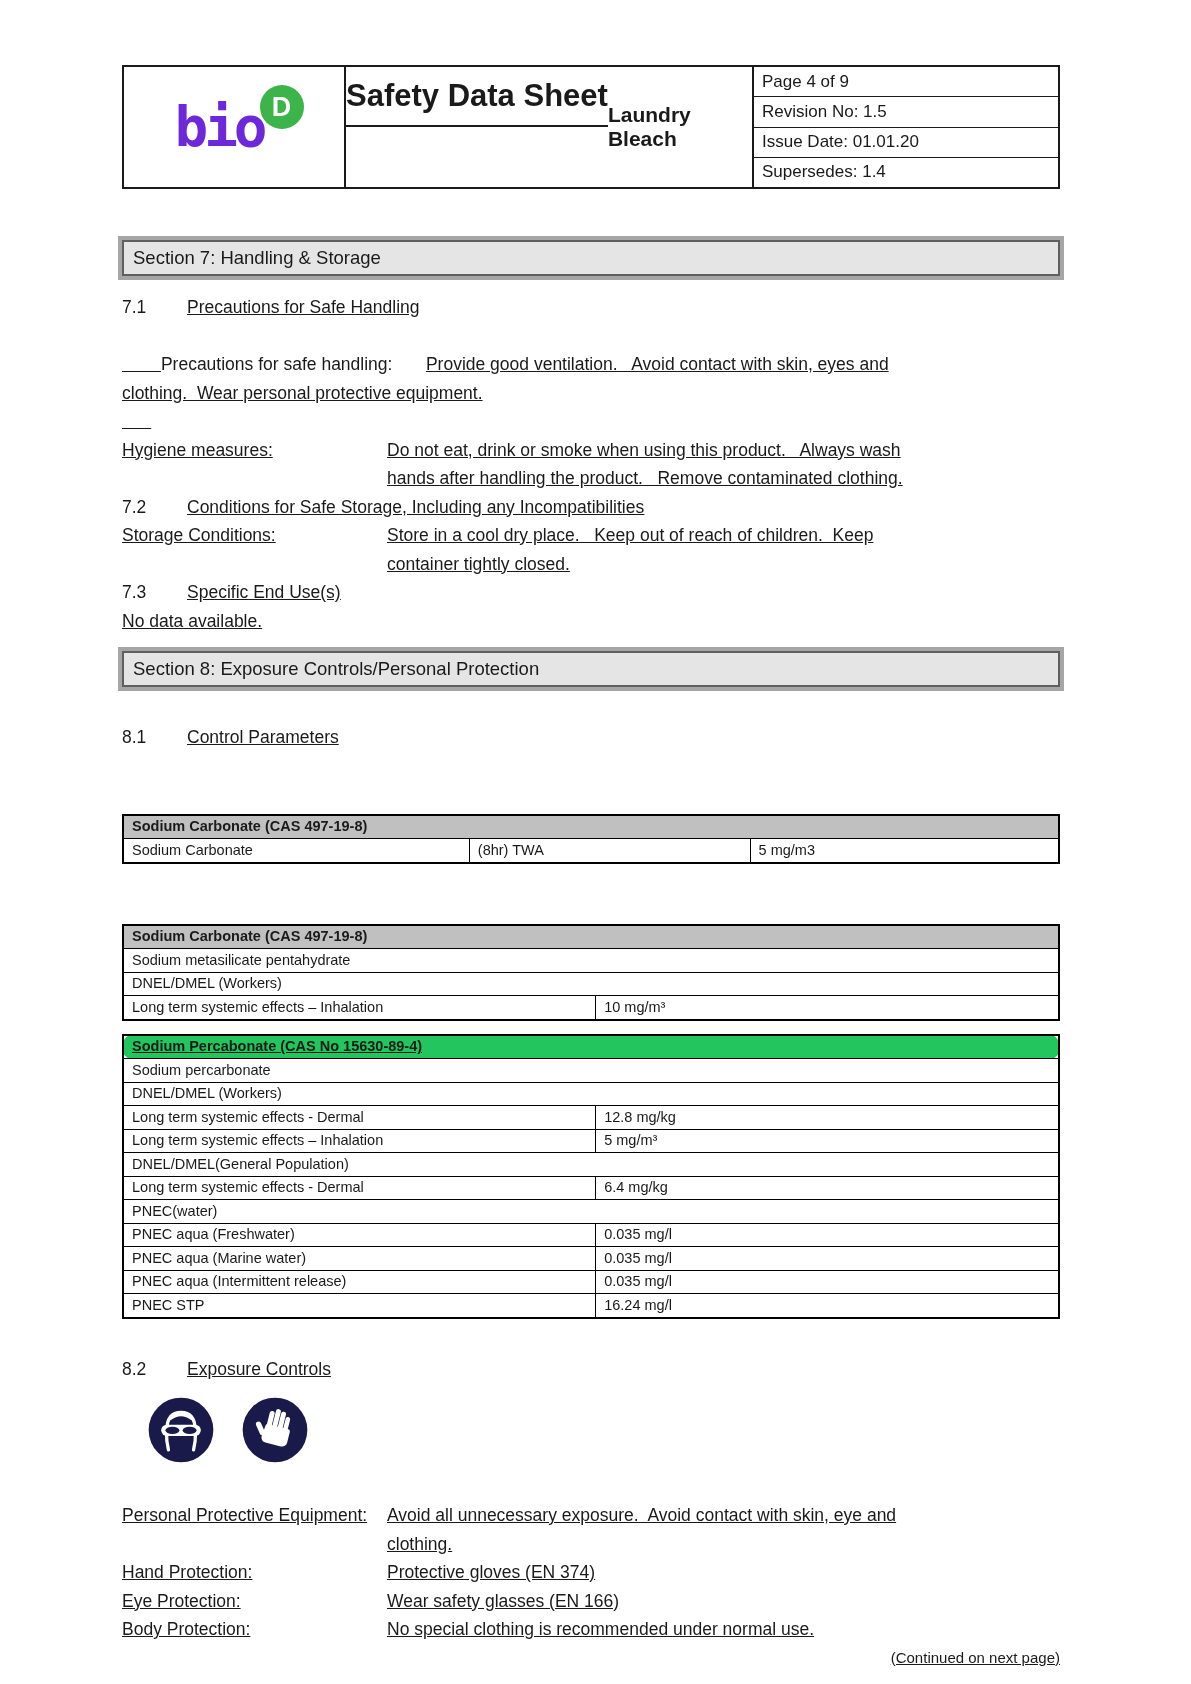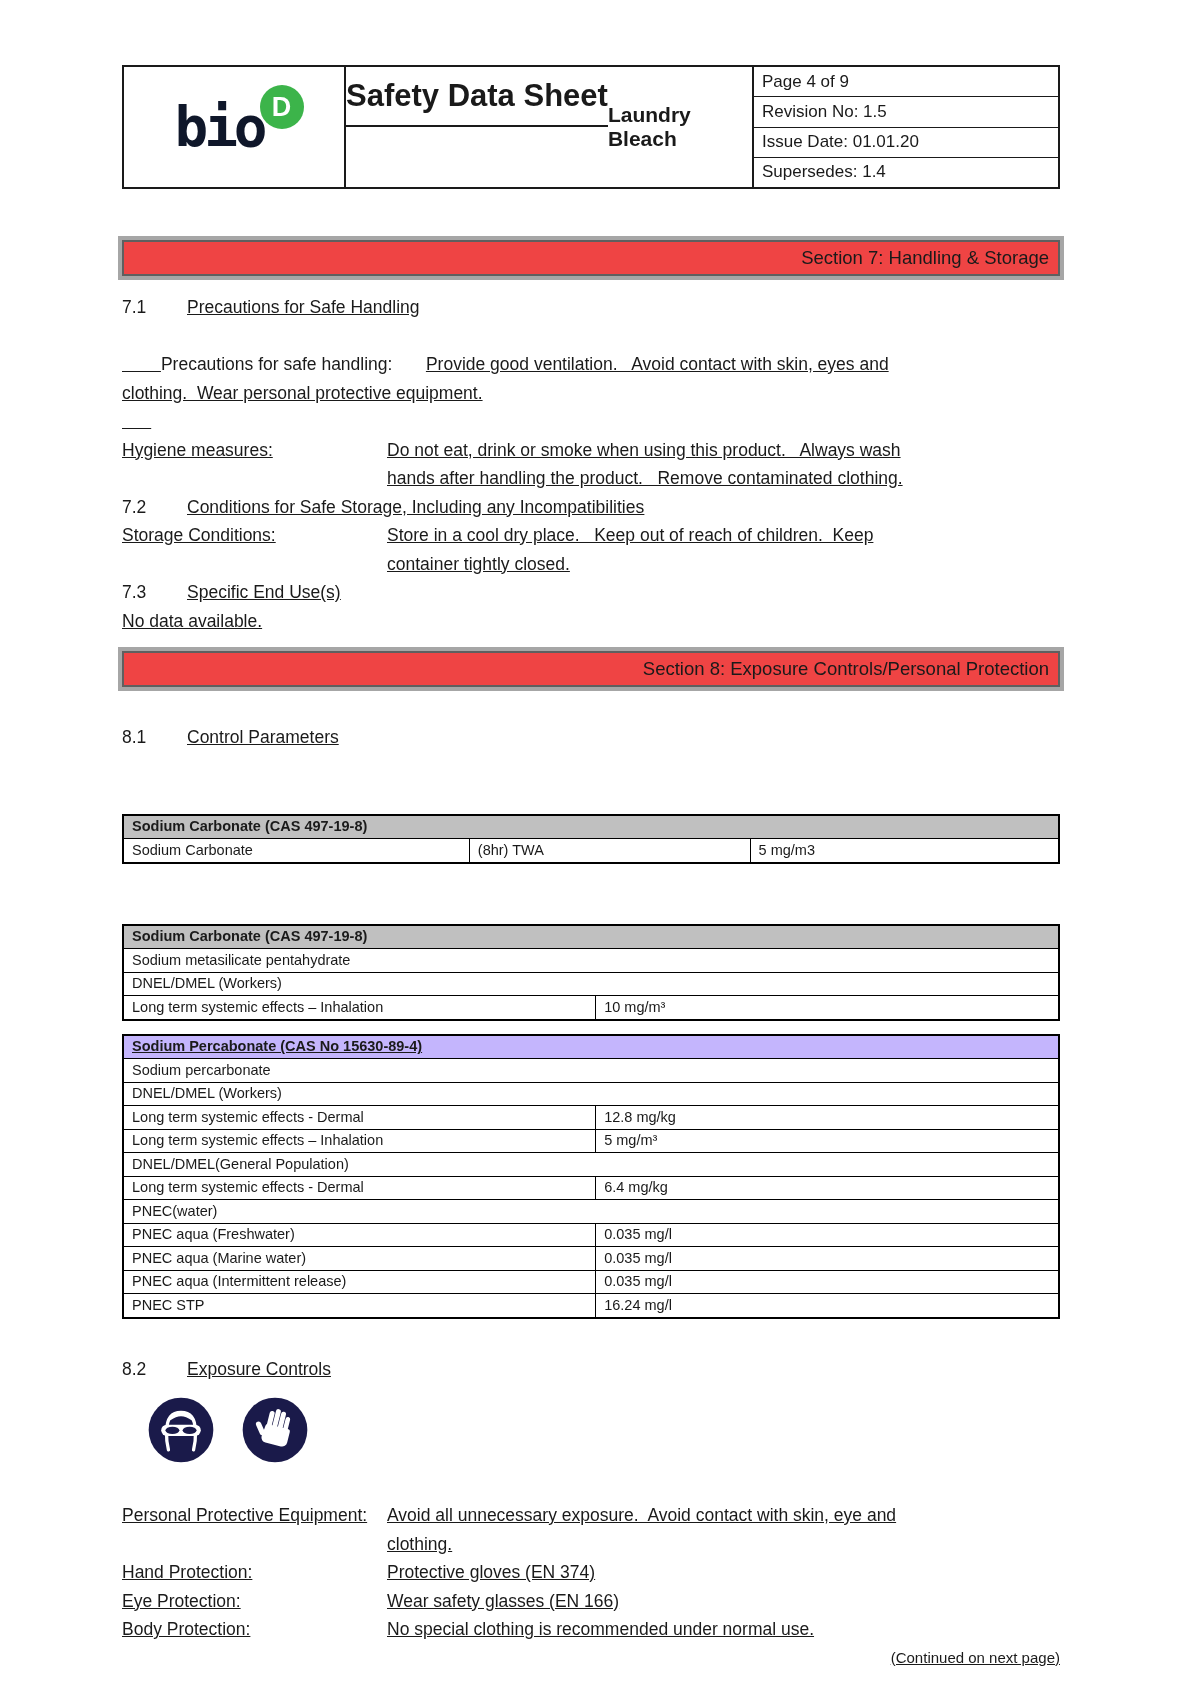--- a/index.html
+++ b/index.html
@@ -12,41 +12,41 @@
 
   
   .header-table {
     margin-top:65px; height:120px; border:2.5px solid #1a1a1a;
     display:grid; grid-template-columns:222px 408px 1fr;
   }
   .logo-cell { border-right:2px solid #1a1a1a; display:flex; align-items:center; justify-content:center; }
   .logo-wrap { position:relative; margin-right:30px; }
   .logo-text {
     font-family:"DejaVu Sans Mono", monospace; font-weight:700;
-    font-size:56px; letter-spacing:-4px; color:#0f172a; line-height:1;
+    font-size:56px; letter-spacing:-4px; color:#6d28d9; line-height:1;
   }
   .logo-badge {
     position:absolute; top:-14px; right:-40px; width:44px; height:44px; border-radius:50%;
     color:#fff; font-weight:bold; font-size:27px;
     display:flex; align-items:center; justify-content:center;
   }
   .title-cell { border-right:2px solid #1a1a1a; display:flex; }
   .doc-title {
     height:58px; border-bottom:2px solid #1a1a1a; display:flex; align-items:center; justify-content:center;
     font-size:31px; font-weight:bold;
   }
   .doc-product { flex:1; display:flex; align-items:center; justify-content:center; font-size:21px; font-weight:bold; }
   .meta-cell { display:flex; flex-direction:column; }
   .meta-row { flex:1; border-bottom:1.6px solid #1a1a1a; display:flex; align-items:center; padding-left:8px; font-size:17px; }
   .meta-row:last-child { border-bottom:none;text-align:right; }
 
   
   .section-bar {
-    margin-top:51px; background:#ef4444; border:2px solid #5f5f5f; outline:4px solid #a6a6a6;
-    padding:5px 9px; font-size:18.5px;text-align:right;
+    margin-top:51px; background:#e5e5e5; border:2px solid #5f5f5f; outline:4px solid #a6a6a6;
+    padding:5px 9px; font-size:18.5px;
   }
 
   
   .body-block { font-size:17.5px; line-height:28.5px; margin-top:17px;text-decoration:underline; }
   .sub { margin:0; }
   .sub-num { display:inline-block; width:65px; }
   .sub-title { text-decoration:underline; }
   .para { margin:0; white-space:pre-wrap; }
   .inline-label { display:inline-block; width:265px; white-space:normal; vertical-align:top; }
   .hang { display:flex; margin:0;justify-content:center; }
@@ -174,21 +174,21 @@
         </tbody>
       </table>
 
     <table id="table-3" class="data-table" data-table="tables.2">
         <colgroup>
           <col style="width: 50.5%;">
           <col style="width: 49.5%;">
         </colgroup>
         <tbody>
           <tr>
-            <td colspan="2" class="tbl-head u" style="background: #c4b5fd;">Sodium Percabonate (CAS No 15630-89-4)</td>
+            <td colspan="2" class="tbl-head u" style="background: #22c55e; border-radius: 9px;">Sodium Percabonate (CAS No 15630-89-4)</td>
           </tr>
           <tr>
             <td colspan="2">Sodium percarbonate</td>
           </tr>
           <tr>
             <td colspan="2">DNEL/DMEL (Workers)</td>
           </tr>
           <tr>
             <td>Long term systemic effects - Dermal</td>
             <td>12.8 mg/kg</td>

